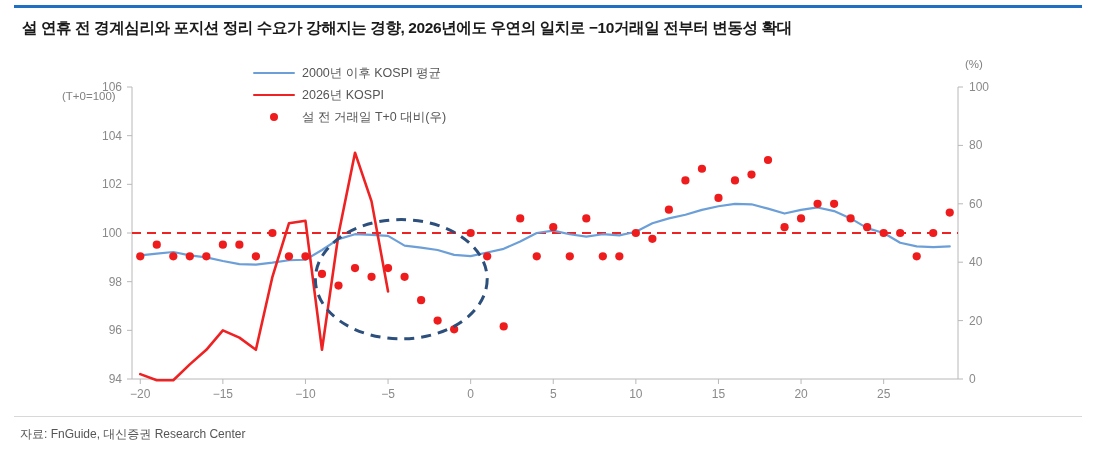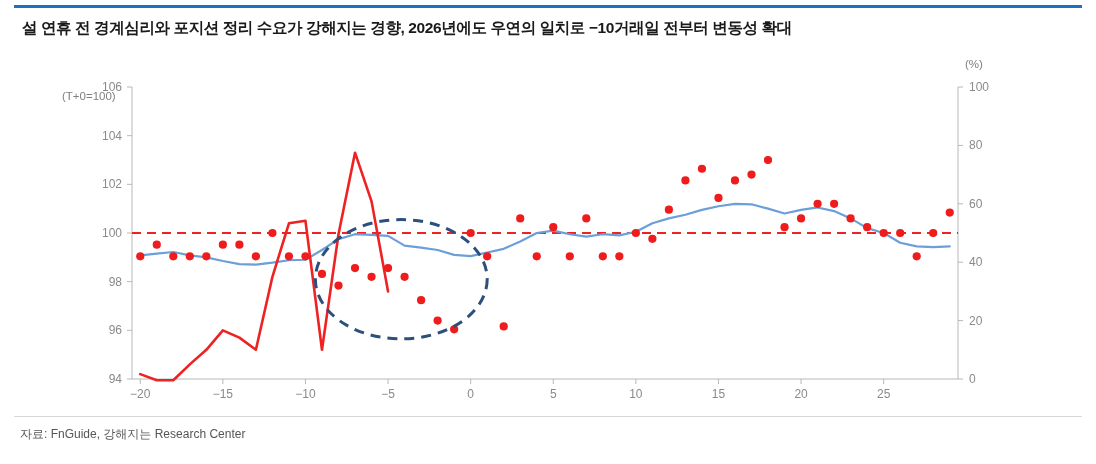--- a/index.html
+++ b/index.html
@@ -224,17 +224,37 @@
       <circle cx="850.62" cy="218.40" r="4.1" fill="#ee1c1c"></circle>
       <circle cx="867.14" cy="227.16" r="4.1" fill="#ee1c1c"></circle>
       <circle cx="883.66" cy="233.00" r="4.1" fill="#ee1c1c"></circle>
       <circle cx="900.18" cy="233.00" r="4.1" fill="#ee1c1c"></circle>
       <circle cx="916.70" cy="256.36" r="4.1" fill="#ee1c1c"></circle>
       <circle cx="933.22" cy="233.00" r="4.1" fill="#ee1c1c"></circle>
       <circle cx="949.74" cy="212.56" r="4.1" fill="#ee1c1c"></circle>
       <ellipse cx="401.28" cy="279.23" rx="85.90" ry="59.62" fill="none" stroke="#2c4f7c" stroke-width="3" stroke-dasharray="10 7"></ellipse>
     </svg>
 
+  <div class="legend">
+    <div class="legend-row">
+      <span class="legend-key">
+        <span class="legend-line" style="background:#6c9fd8"></span>
+      </span>
+      <span class="legend-label">2000년 이후 KOSPI 평균</span>
+    </div>
+    <div class="legend-row">
+      <span class="legend-key">
+        <span class="legend-line" style="background:#ee2222"></span>
+      </span>
+      <span class="legend-label">2026년 KOSPI</span>
+    </div>
+    <div class="legend-row">
+      <span class="legend-key">
+        <span class="legend-dot" style="background:#ee1c1c"></span>
+      </span>
+      <span class="legend-label">설 전 거래일 T+0 대비(우)</span>
+    </div>
+  </div>
 
   <div class="bottom-rule"></div>
-  <div class="source">자료: FnGuide, 강해지는 Research Center</div>
+  <div class="source">자료: FnGuide, 대신증권 Research Center</div>
 
 </div>
 
 </body></html>

